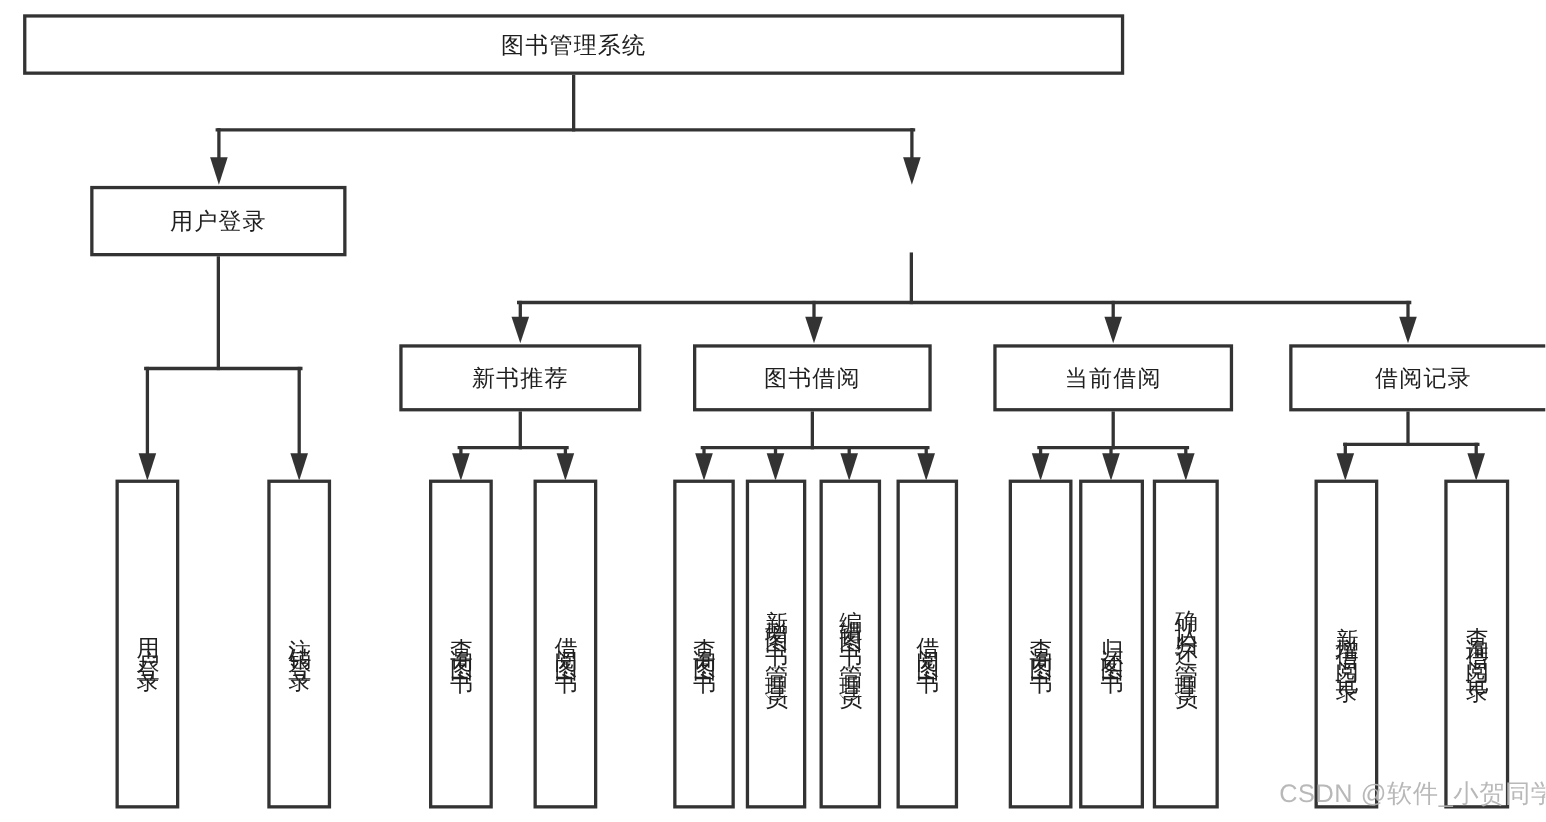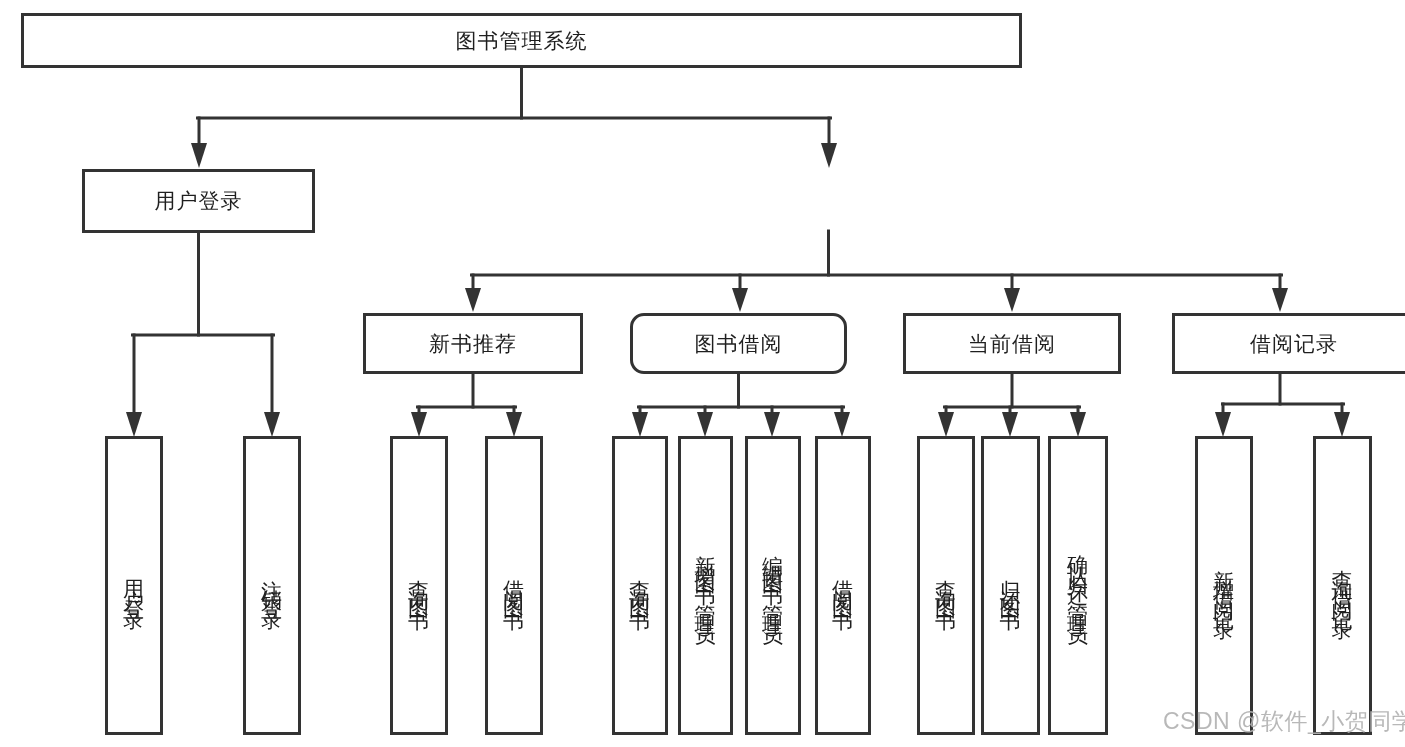--- a/index.html
+++ b/index.html
@@ -143,21 +143,21 @@
       <line x1="1342" y1="404" x2="1342" y2="416"></line>
       <polygon points="1334,412 1350,412 1342,437"></polygon>
     </g>
   </svg>
 
   <div class="node" style="left:21px; top:13px; width:1001px; height:55px;">图书管理系统</div>
 
   <div class="node" style="left:82px; top:169px; width:233px; height:64px;">用户登录</div>
 
   <div class="node" style="left:363px; top:313px; width:220px; height:61px;">新书推荐</div>
-  <div class="node" style="left:630px; top:313px; width:217px; height:61px;border-radius:14px;">图书借阅</div>
+  <div class="node" style="left:630px; top:313px; width:217px; height:61px;">图书借阅</div>
   <div class="node" style="left:903px; top:313px; width:218px; height:61px;font-family:Liberation Mono, monospace;">当前借阅</div>
   <div class="node" style="left:1172px; top:313px; width:244px; height:61px;">借阅记录</div>
 
   <div class="node leaf" style="left:105px; top:436px; width:58px; height:299px;">
     <span class="vtext">用户登录</span>
   </div>
   <div class="node leaf" style="left:243px; top:436px; width:58px; height:299px;">
     <span class="vtext">注销登录</span>
   </div>
 

